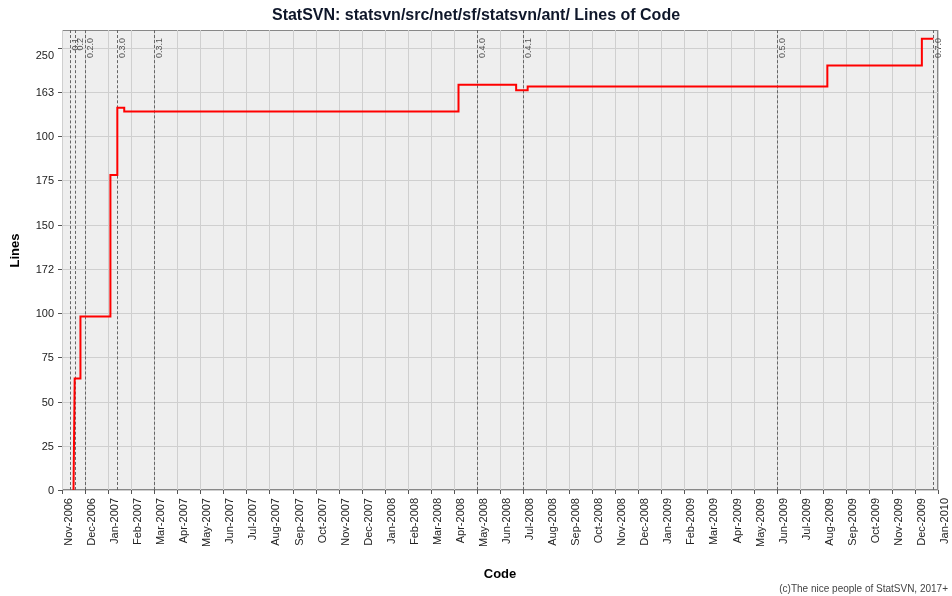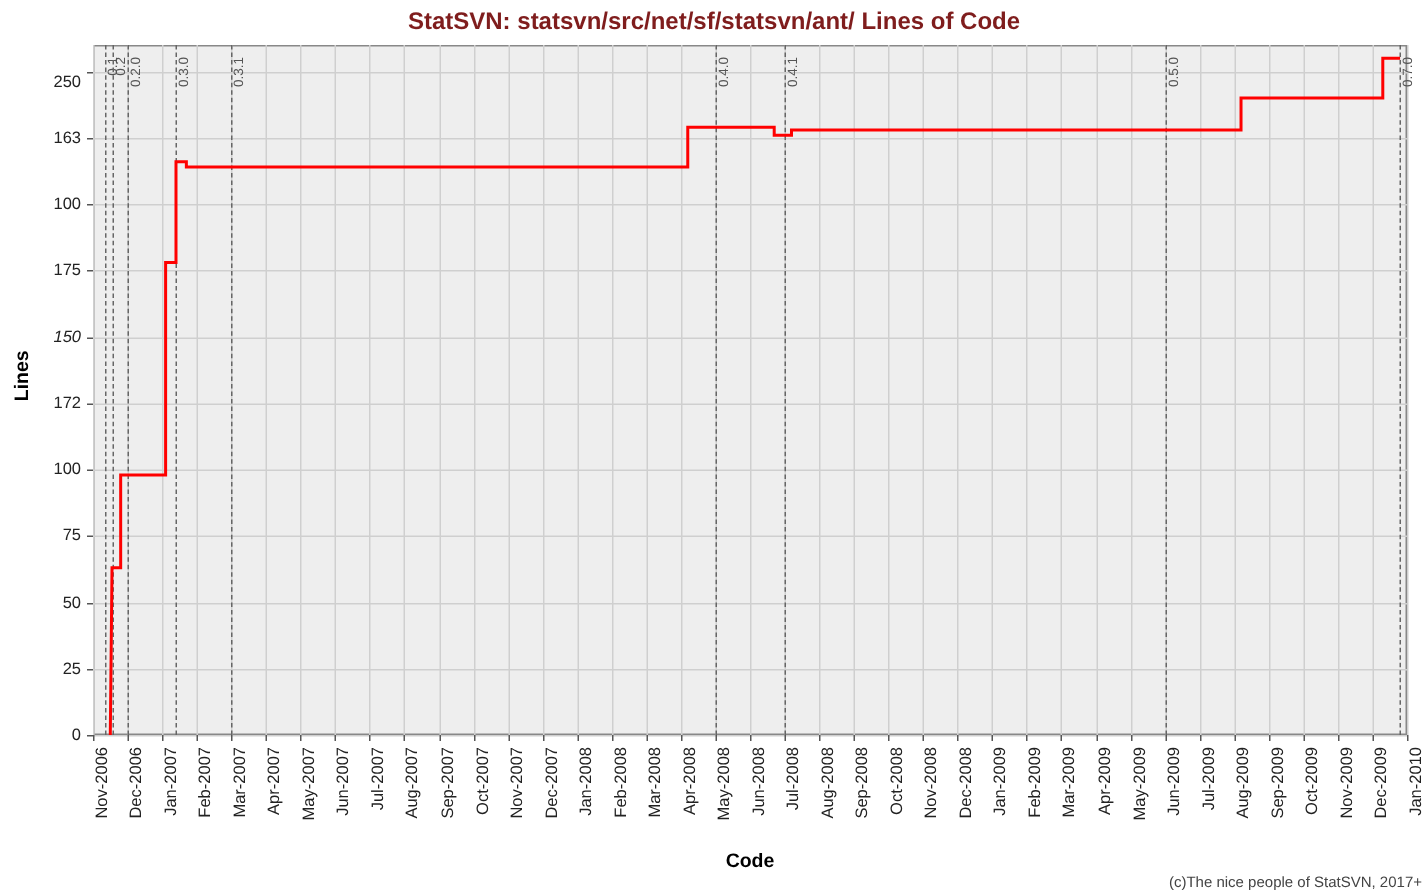--- a/index.html
+++ b/index.html
@@ -10,21 +10,21 @@
     width: 952px;
     height: 596px;
     position: relative;
     overflow: hidden;
   }
   .title {
     text-align: center;
     font-weight: bold;
     font-size: 16px;
     padding-top: 6px;
-    color: #7f1d1d;
+    color: #0f172a;
   }
   .plot-area {
     position: absolute;
     background: #eeeeee;
     border: 1px solid #888;
     box-sizing: border-box;
   }
   .y-tick-label {
     position: absolute;
     right: 4px;
@@ -95,21 +95,21 @@
 
 <div id="plot" class="plot-area" style="left: 62px; top: 30px; width: 876px; height: 460px;"></div>
 
 <div id="ylabels">
     <div class="y-tick-label" style="left: 0px; width: 54px; top: 490px;">0</div>
     <div class="y-tick-label" style="left: 0px; width: 54px; top: 445.769px;">25</div>
     <div class="y-tick-label" style="left: 0px; width: 54px; top: 401.538px;">50</div>
     <div class="y-tick-label" style="left: 0px; width: 54px; top: 357.308px;">75</div>
     <div class="y-tick-label" style="left: 0px; width: 54px; top: 313.077px;">100</div>
     <div class="y-tick-label" style="left: 0px; width: 54px; top: 268.846px;">172</div>
-    <div class="y-tick-label" style="left: 0px; width: 54px; top: 224.615px; font-style: italic;">150</div>
+    <div class="y-tick-label" style="left: 0px; width: 54px; top: 224.615px;">150</div>
     <div class="y-tick-label" style="left: 0px; width: 54px; top: 180.385px;">175</div>
     <div class="y-tick-label" style="left: 0px; width: 54px; top: 136.154px;">100</div>
     <div class="y-tick-label" style="left: 0px; width: 54px; top: 91.9231px;">163</div>
     <div class="y-tick-label" style="left: 0px; width: 54px; top: 55px;">250</div>
   </div>
 <div id="xlabels">
     <div class="x-tick-label" style="left: 12px; top: 498px; width: 50px;">Nov-2006</div>
     <div class="x-tick-label" style="left: 35.0526px; top: 498px; width: 50px;">Dec-2006</div>
     <div class="x-tick-label" style="left: 58.1053px; top: 498px; width: 50px;">Jan-2007</div>
     <div class="x-tick-label" style="left: 81.1579px; top: 498px; width: 50px;">Feb-2007</div>

